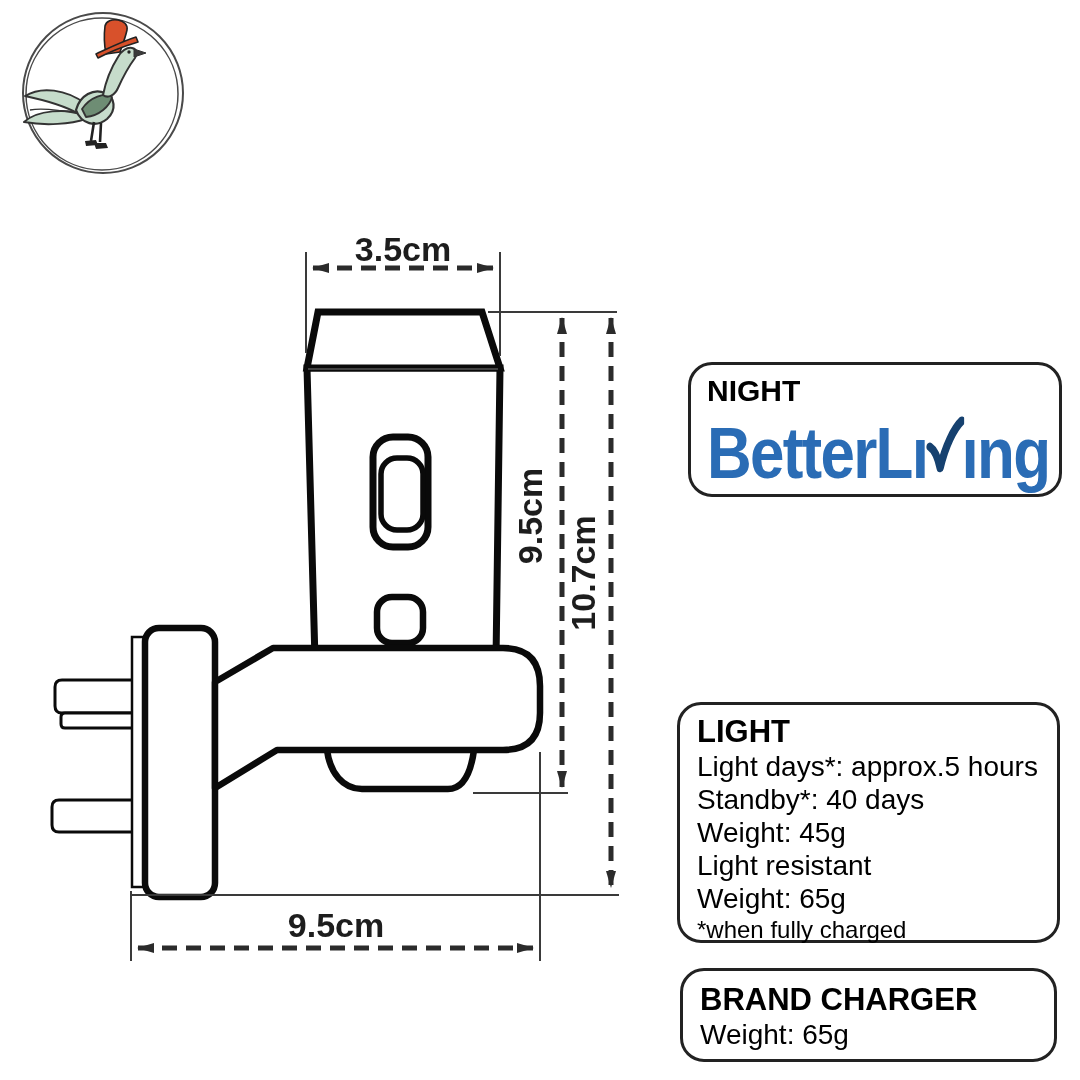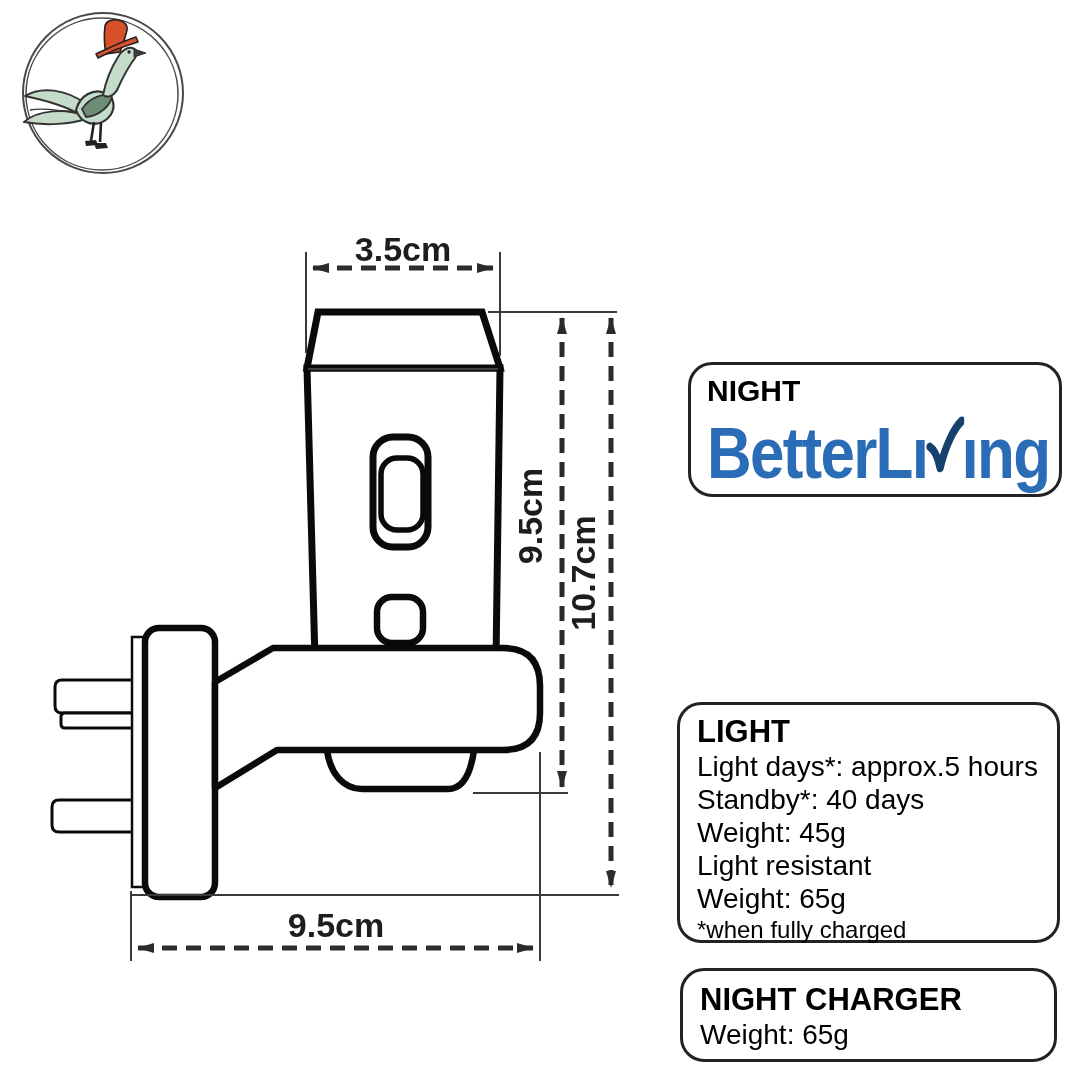--- a/index.html
+++ b/index.html
@@ -160,17 +160,17 @@
     <div class="spec-title">LIGHT</div>
     <div class="spec-line">Light days*: approx.5 hours</div>
     <div class="spec-line">Standby*: 40 days</div>
     <div class="spec-line">Weight: 45g</div>
     <div class="spec-line">Light resistant</div>
     <div class="spec-line">Weight: 65g</div>
     <div class="spec-footnote">*when fully charged</div>
   </section>
 
   <section class="box box-wall">
-    <div class="spec-title">NIGHT CHARGER</div>
+    <div class="spec-title">BRAND CHARGER</div>
     <div class="spec-line">Weight: 65g</div>
   </section>
 
 </div>
 
 </body></html>

